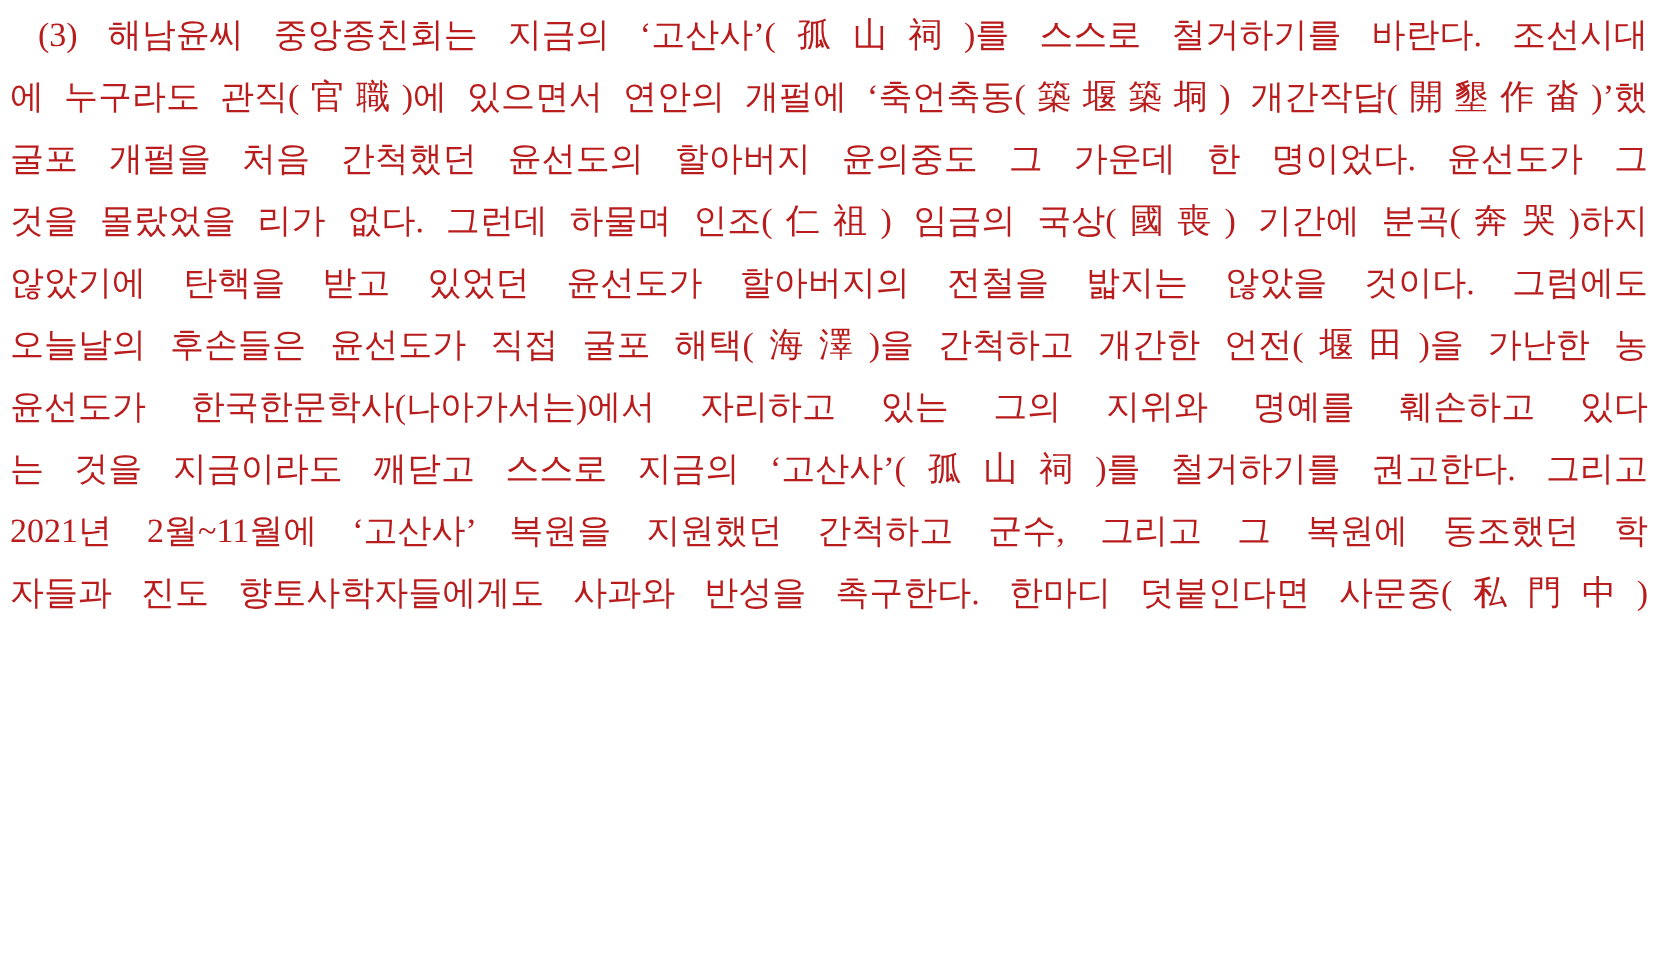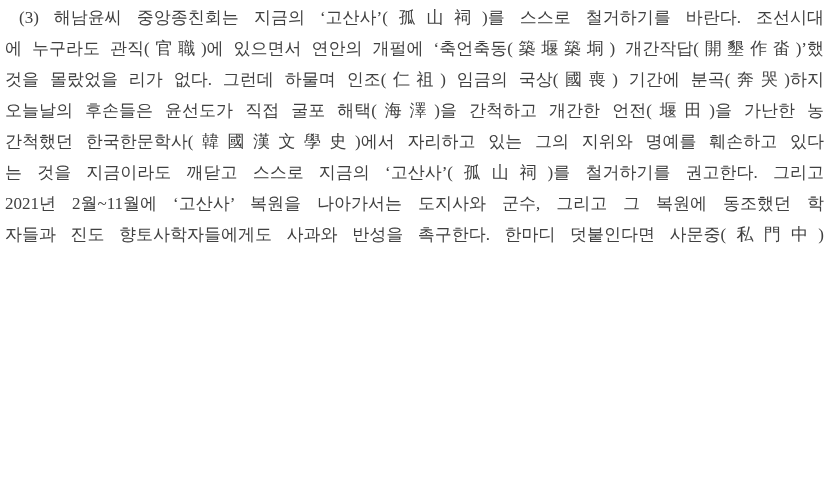--- a/index.html
+++ b/index.html
@@ -17,40 +17,42 @@
     width: 830px;
     height: 478px;
     padding: 2px 6px 0 5px;
   }
   .line {
     margin: 0;
     height: 31px;
     font-family: "Liberation Serif", "DejaVu Serif", serif;
     font-size: 17px;
     line-height: 31px;
-    color: #404040;
+    color: #b91c1c;
     text-align: justify;
     text-align-last: justify;
     white-space: nowrap;
     word-break: keep-all;
     overflow: hidden;
   }
   .line.first {
     padding-left: 14px;
   }
   .line.last {
     text-align-last: left;
     white-space: normal;
   }
 </style>
 </head>
 <body>
 
 <div class="page">
   <p class="line first">(3) 해남윤씨 중앙종친회는 지금의 ‘고산사’(孤山祠)를 스스로 철거하기를 바란다. 조선시대</p>
   <p class="line">에 누구라도 관직(官職)에 있으면서 연안의 개펄에 ‘축언축동(築堰築垌) 개간작답(開墾作畓)’했</p>
+  <p class="line">굴포 개펄을 처음 간척했던 윤선도의 할아버지 윤의중도 그 가운데 한 명이었다. 윤선도가 그</p>
   <p class="line">것을 몰랐었을 리가 없다. 그런데 하물며 인조(仁祖) 임금의 국상(國喪) 기간에 분곡(奔哭)하지</p>
+  <p class="line">않았기에 탄핵을 받고 있었던 윤선도가 할아버지의 전철을 밟지는 않았을 것이다. 그럼에도</p>
   <p class="line">오늘날의 후손들은 윤선도가 직접 굴포 해택(海澤)을 간척하고 개간한 언전(堰田)을 가난한 농</p>
-  <p class="line">간척했던 한국한문학사(韓國漢文學史)에서 자리하고 있는 그의 지위와 명예를 훼손하고 있다</p>
+  <p class="line">윤선도가 한국한문학사(나아가서는)에서 자리하고 있는 그의 지위와 명예를 훼손하고 있다</p>
   <p class="line">는 것을 지금이라도 깨닫고 스스로 지금의 ‘고산사’(孤山祠)를 철거하기를 권고한다. 그리고</p>
-  <p class="line">2021년 2월~11월에 ‘고산사’ 복원을 나아가서는 도지사와 군수, 그리고 그 복원에 동조했던 학</p>
+  <p class="line">2021년 2월~11월에 ‘고산사’ 복원을 지원했던 간척하고 군수, 그리고 그 복원에 동조했던 학</p>
   <p class="line">자들과 진도 향토사학자들에게도 사과와 반성을 촉구한다. 한마디 덧붙인다면 사문중(私門中)</p>
 </div>
 
 </body></html>

